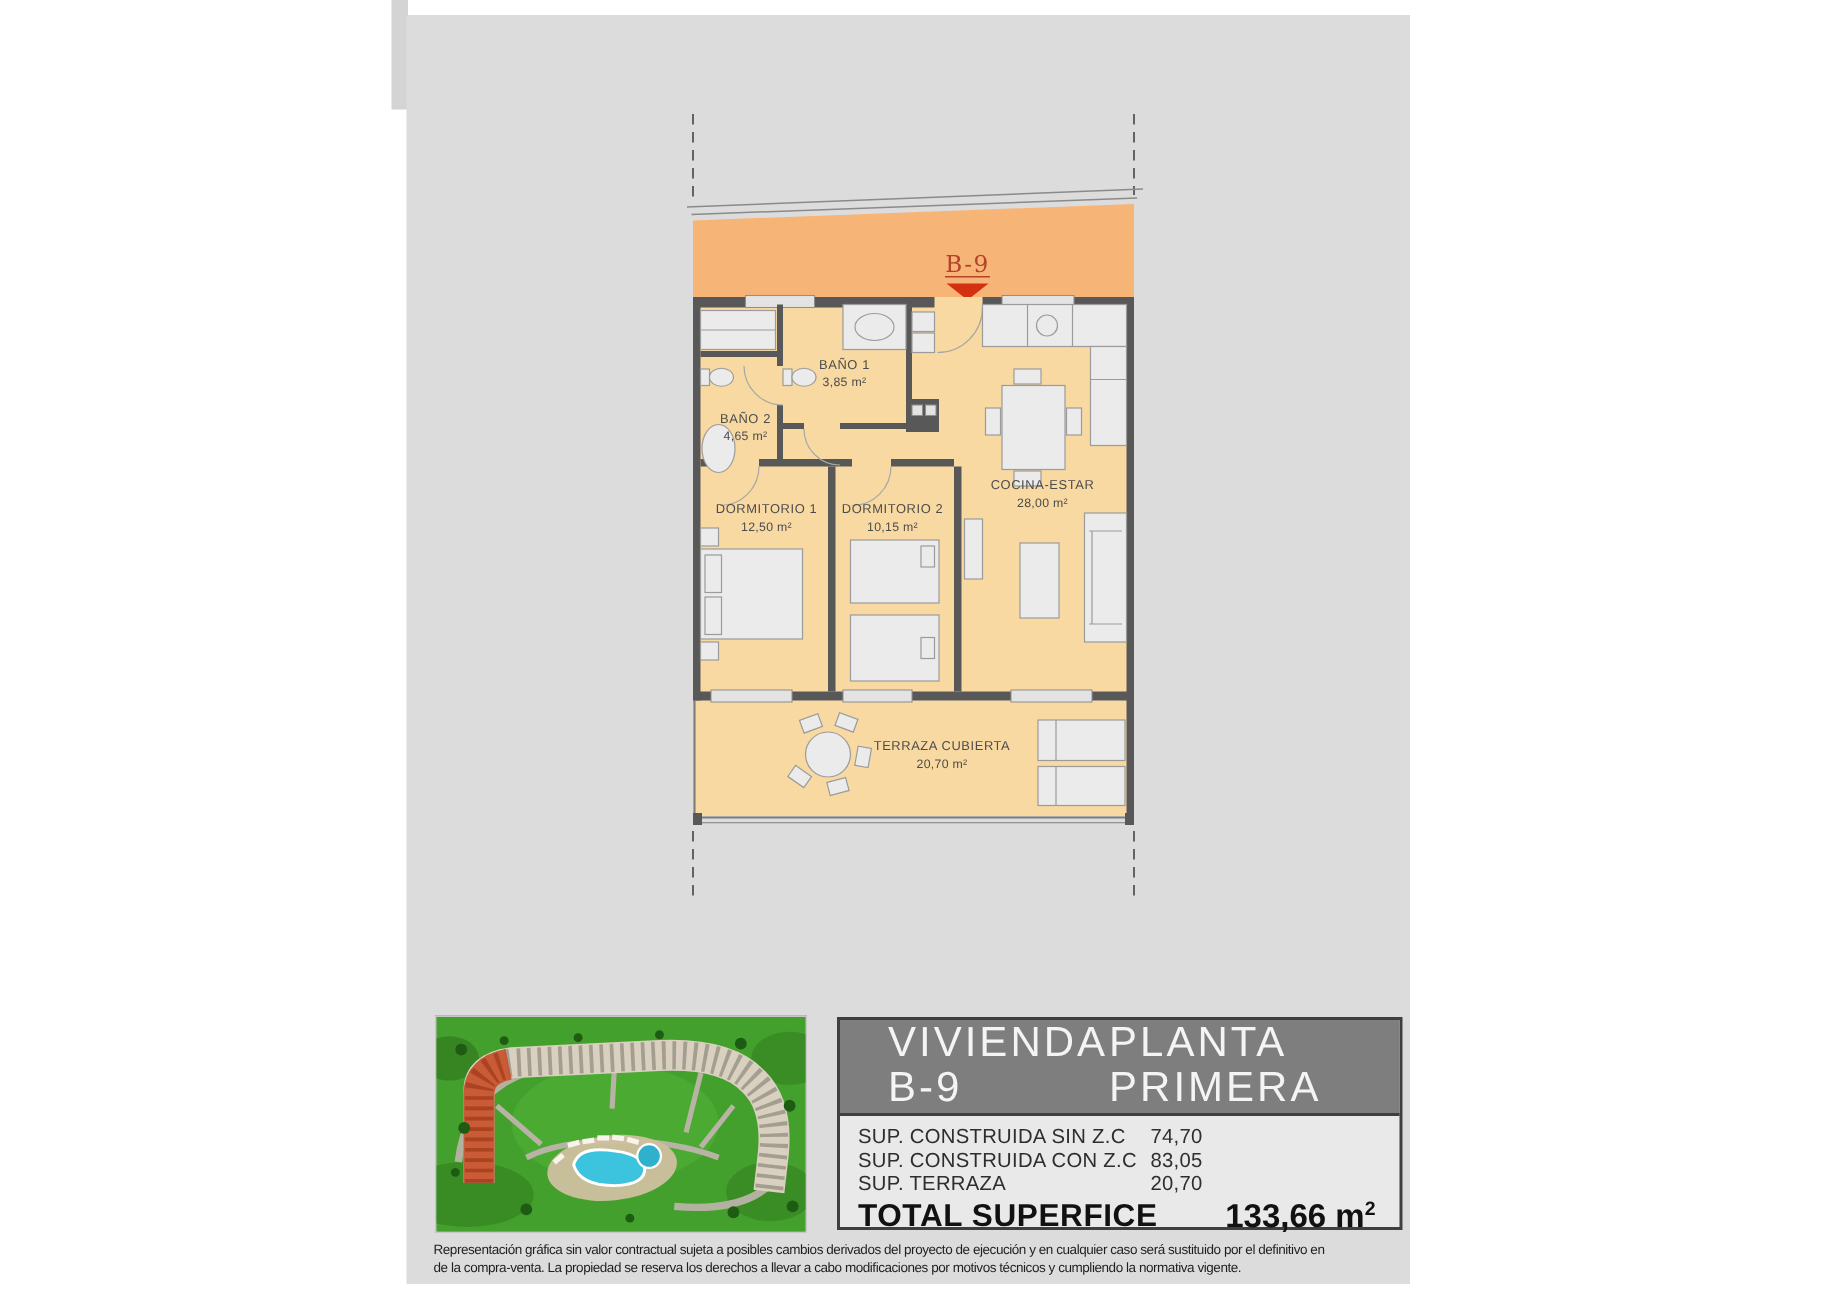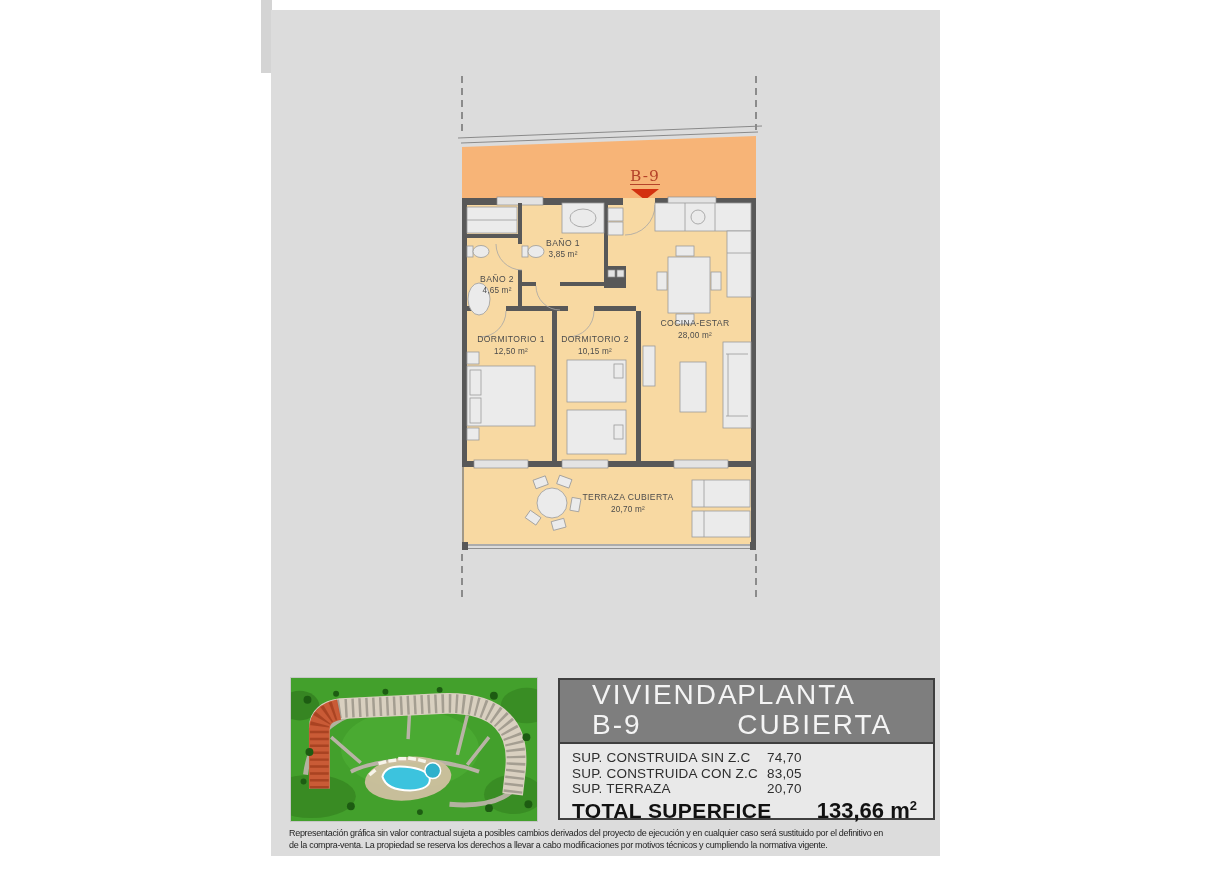--- a/index.html
+++ b/index.html
@@ -236,21 +236,21 @@
         <circle cx="60" cy="130" r="4"></circle>
       <circle cx="130" cy="136" r="3"></circle>
         <circle cx="200" cy="132" r="4"></circle>
         <circle cx="240" cy="128" r="4"></circle>
     </g>
   </svg>
 
   <div class="info-panel">
     <div class="info-header">
       <div class="t">VIVIENDA B-9</div>
-      <div class="t">PLANTA CUBIERTA</div>
+      <div class="t">PLANTA PRIMERA</div>
     </div>
     <div class="info-body">
       <div class="srow">
         <span class="lbl">SUP. CONSTRUIDA SIN Z.C</span>
         <span class="val">74,70</span>
       </div>
       <div class="srow">
         <span class="lbl">SUP. CONSTRUIDA CON Z.C</span>
         <span class="val">83,05</span>
       </div>

